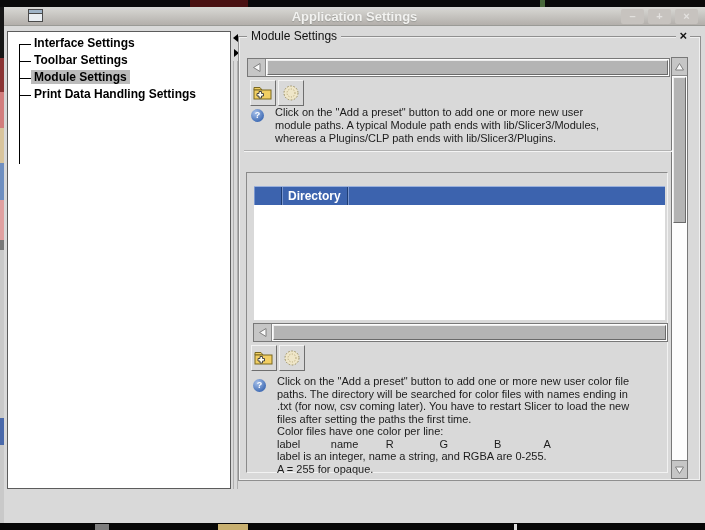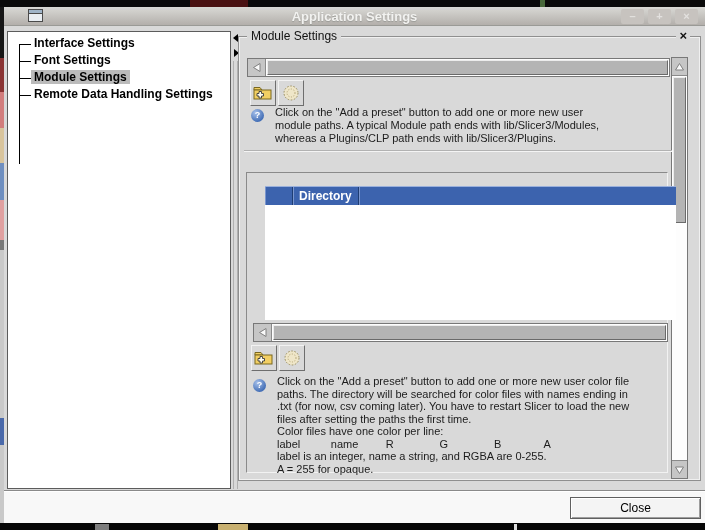--- a/index.html
+++ b/index.html
@@ -86,21 +86,21 @@
   .help-text { position:absolute; font-size:11px; line-height:13px; color:#1c1c1c; white-space:pre-wrap; }
 
   .sep1 { position:absolute; left:5px; top:113px; width:428px; height:2px;
     border-top:1px solid #b2b2b2; border-bottom:1px solid #f4f4f4; }
   .color-paths-label { position:absolute; left:0; top:119px; width:437px; text-align:center;
     font-size:11px; color:#1c1c1c; }
 
   
   .frame2 { position:absolute; left:7px; top:135px; width:422px; height:301px;
     border:1px solid; border-color:#8a8a8a #f2f2f2 #f2f2f2 #8a8a8a; background:#d9d9d9; }
-  .tablewrap { position:absolute; left:18px; top:13px; width:411px; }
+  .tablewrap { position:absolute; left:7px; top:13px; width:411px; }
   .thead { display:flex; height:19px; background:#3c63ae; border-top:1px solid #9ab0dc; }
   .thcell { font-size:12px; font-weight:bold; color:#fff; line-height:18px; padding-left:6px;
     border-right:1px solid #1e3d74; box-shadow:inset 1px 0 0 #7a96ce; }
   .thcell.c0 { width:28px; }
   .thcell.c1 { width:66px; }
   .thcell.c2 { flex:1; border-right:none; }
   .tbody { height:115px; background:#ffffff; }
 
   
   .footer { position:absolute; left:4px; top:490px; width:701px; height:33px;
@@ -143,27 +143,27 @@
     </div>
   </div>
 
   <div class="tree-panel">
     <div class="tree">
       <div class="vline"></div>
       <div class="trow">
           <span class="tlabel">Interface Settings</span>
         </div>
       <div class="trow">
-          <span class="tlabel">Font Settings</span>
+          <span class="tlabel">Toolbar Settings</span>
         </div>
       <div class="trow selected">
           <span class="tlabel">Module Settings</span>
         </div>
       <div class="trow">
-          <span class="tlabel">Remote Data Handling Settings</span>
+          <span class="tlabel">Print Data Handling Settings</span>
         </div>
     </div>
   </div>
 
   <div class="sash">
     <div class="arrow-left"></div>
     <div class="arrow-right"></div>
     <div class="l1"></div>
     <div class="l2"></div>
   </div>
@@ -259,22 +259,19 @@
 paths. The directory will be searched for color files with names ending in
 .txt (for now, csv coming later). You have to restart Slicer to load the new
 files after setting the paths the first time.
 Color files have one color per line:
 label          name         R               G               B              A
 label is an integer, name a string, and RGBA are 0-255.
 A = 255 for opaque.</div>
     </div>
   </div>
 
-  <div class="footer">
-    <div class="close-btn">Close</div>
-  </div>
 
   <div class="bottom-strip">
       <div class="acc1"></div>
       <div class="acc2"></div>
       <div class="acc3"></div>
     </div>
 </div>
 
 </body></html>

